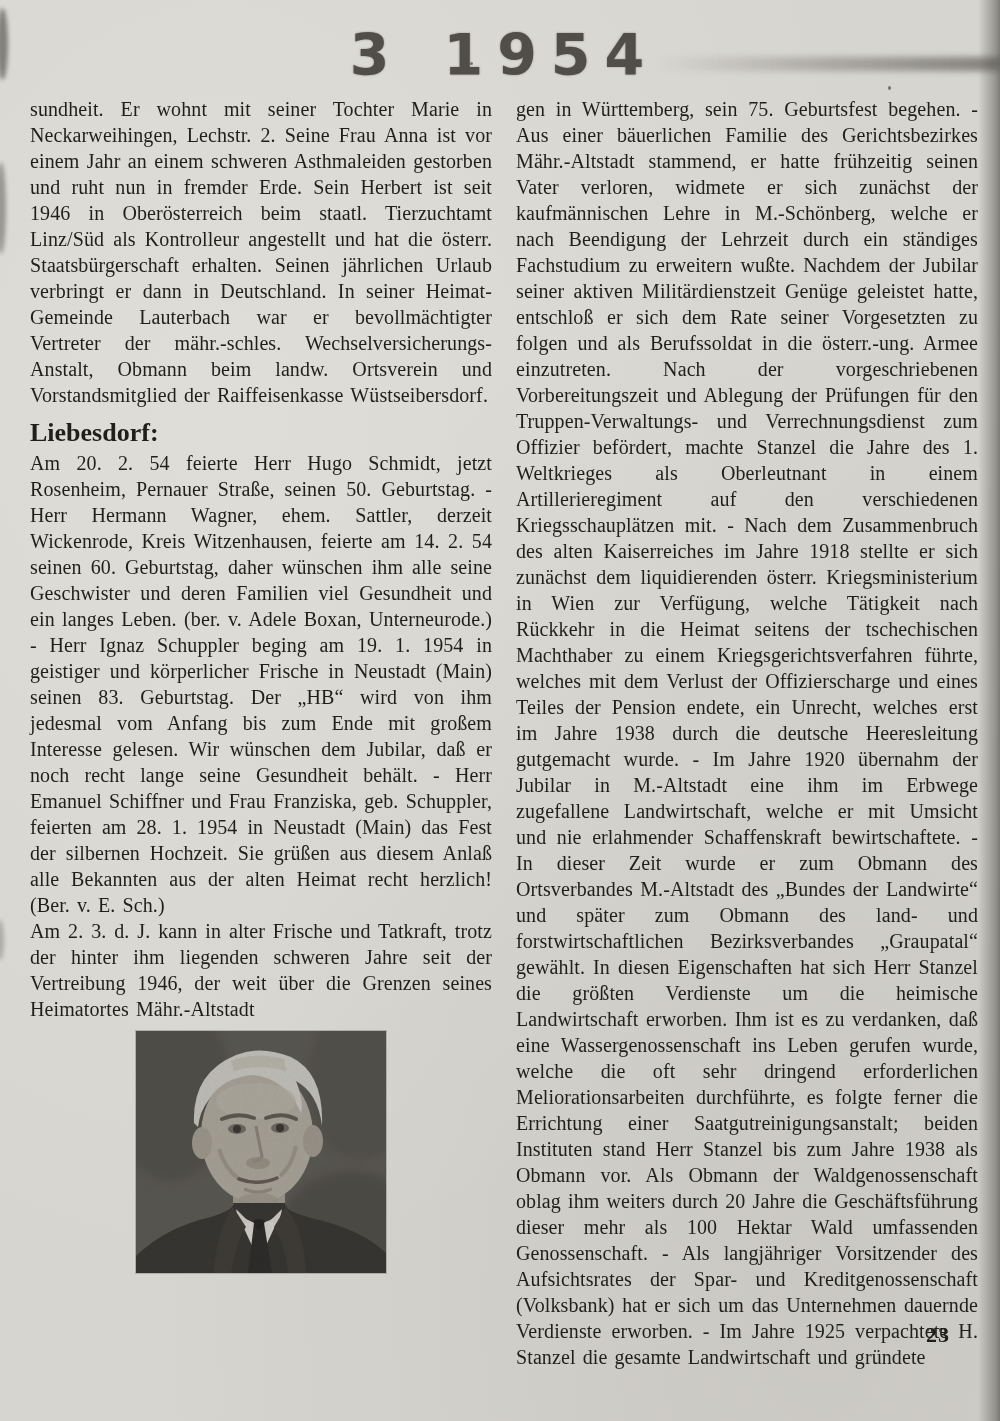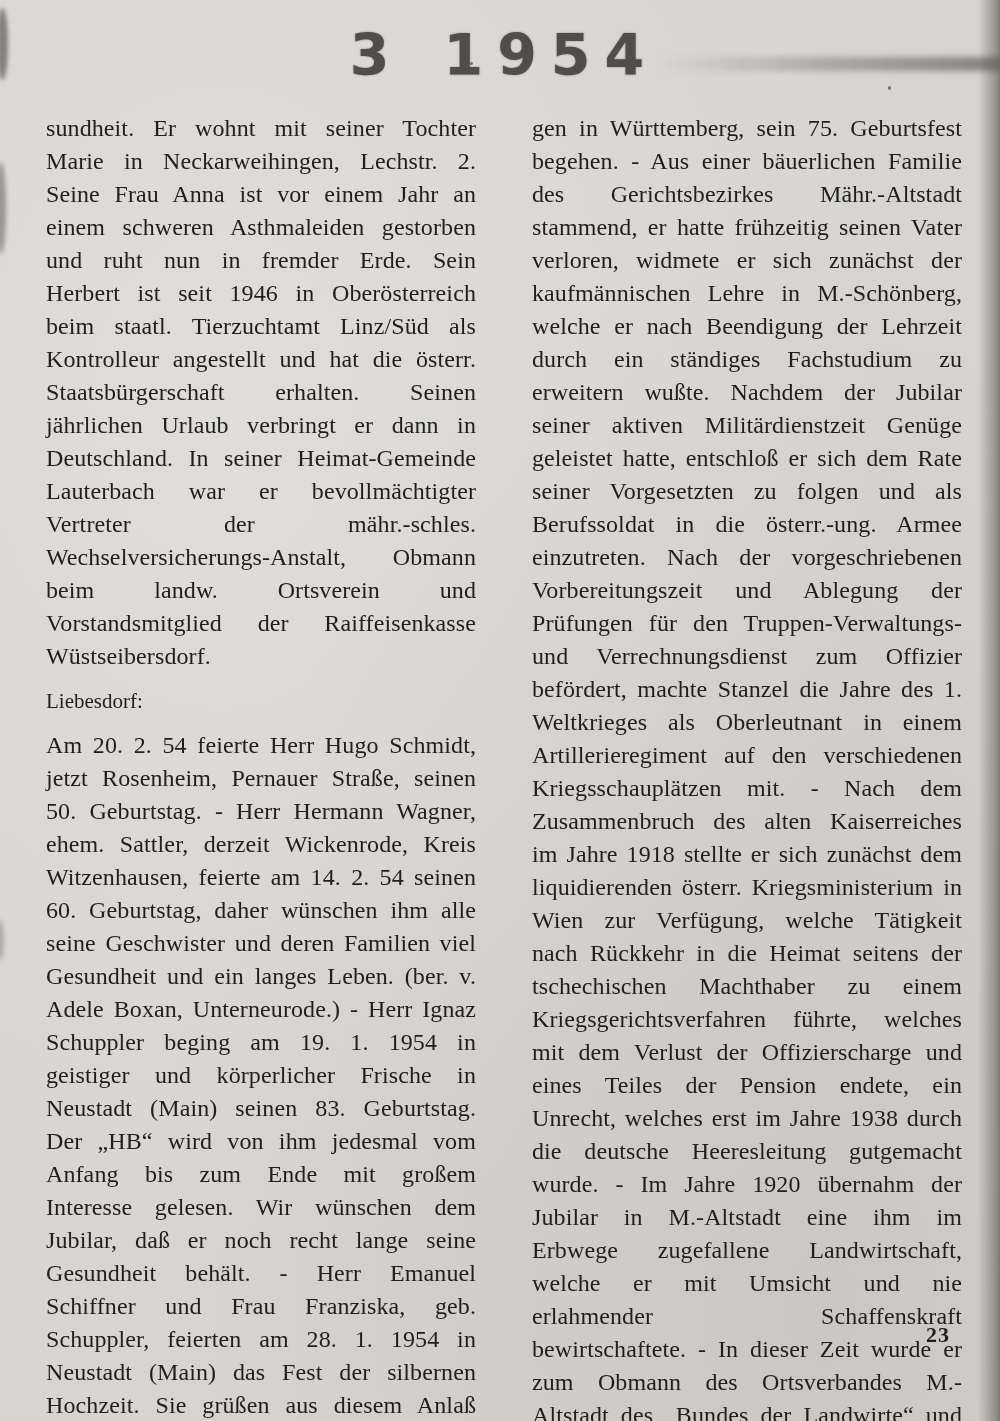--- a/index.html
+++ b/index.html
@@ -29,32 +29,32 @@
   .masthead .issue{letter-spacing:2px;}
   .masthead .year{margin-left:52px;letter-spacing:14px;}
   
   .columns{
     position:absolute;top:96px;left:30px;
     width:948px;
     display:flex;gap:24px;
   }
   .col{width:462px;}
   .col p{
-    margin:16px;
-    font-size:24px;
-    line-height:33px;
+    margin:0;
+    font-size:20px;
+    line-height:26px;
     text-align:justify;
     word-spacing:2px;
     letter-spacing:0.1px;
   }
   .col h2{
-    margin:13px 0 5px 16px;
-    font-size:21px;
+    margin:13px 0 5px 0;
+    font-size:26px;
     line-height:24px;
-    font-weight:normal;
+    font-weight:bold;
   }
   
   figure.photo{
     margin:9px auto 10px auto;
     width:250px;height:242px;
     display:block;
     box-shadow:0 0 0 1px rgba(60,58,54,0.25);
   }
   figure.photo svg{display:block;width:250px;height:242px;}
   
@@ -94,20 +94,21 @@
   </div>
 
   <div class="columns">
 
     <div class="col">
       <p>sundheit. Er wohnt mit seiner Tochter Marie in Neckarweihingen, Lechstr. 2. Seine Frau Anna ist vor einem Jahr an einem schweren Asthmaleiden gestorben und ruht nun in fremder Erde. Sein Herbert ist seit 1946 in Oberösterreich beim staatl. Tierzuchtamt Linz/Süd als Kontrolleur angestellt und hat die österr. Staatsbürgerschaft erhalten. Seinen jährlichen Urlaub verbringt er dann in Deutschland. In seiner Heimat-Gemeinde Lauterbach war er bevollmächtigter Vertreter der mähr.-schles. Wechselversicherungs-Anstalt, Obmann beim landw. Ortsverein und Vorstandsmitglied der Raiffeisenkasse Wüstseibersdorf.</p>
 
       <h2>Liebesdorf:</h2>
       <p>Am 20. 2. 54 feierte Herr Hugo Schmidt, jetzt Rosenheim, Pernauer Straße, seinen 50. Geburtstag. - Herr Hermann Wagner, ehem. Sattler, derzeit Wickenrode, Kreis Witzenhausen, feierte am 14. 2. 54 seinen 60. Geburtstag, daher wünschen ihm alle seine Geschwister und deren Familien viel Gesundheit und ein langes Leben. (ber. v. Adele Boxan, Unterneurode.) - Herr Ignaz Schuppler beging am 19. 1. 1954 in geistiger und körperlicher Frische in Neustadt (Main) seinen 83. Geburtstag. Der „HB“ wird von ihm jedesmal vom Anfang bis zum Ende mit großem Interesse gelesen. Wir wünschen dem Jubilar, daß er noch recht lange seine Gesundheit behält. - Herr Emanuel Schiffner und Frau Franziska, geb. Schuppler, feierten am 28. 1. 1954 in Neustadt (Main) das Fest der silbernen Hochzeit. Sie grüßen aus diesem Anlaß alle Bekannten aus der alten Heimat recht herzlich! (Ber. v. E. Sch.)</p>
 
+      <p>Am 2. 3. d. J. kann in alter Frische und Tatkraft, trotz der hinter ihm liegenden schweren Jahre seit der Vertreibung 1946, der weit über die Grenzen seines Heimatortes Mähr.-Altstadt</p>
 
       <figure class="photo">
         <svg viewBox="0 0 250 242" xmlns="http://www.w3.org/2000/svg">
           <defs>
             <filter id="grain" x="0" y="0" width="100%" height="100%">
               <feTurbulence type="fractalNoise" baseFrequency="0.9" numOctaves="2" stitchTiles="stitch"></feTurbulence>
               <feColorMatrix type="matrix" values="0 0 0 0 0.1  0 0 0 0 0.1  0 0 0 0 0.1  0.7 0.7 0.7 0 0"></feColorMatrix>
             </filter>
             <filter id="soft" x="-30%" y="-30%" width="160%" height="160%">
               <feGaussianBlur stdDeviation="4"></feGaussianBlur>

